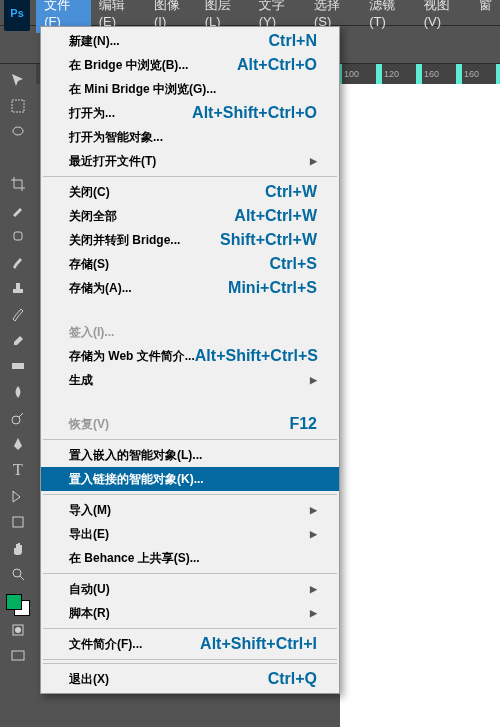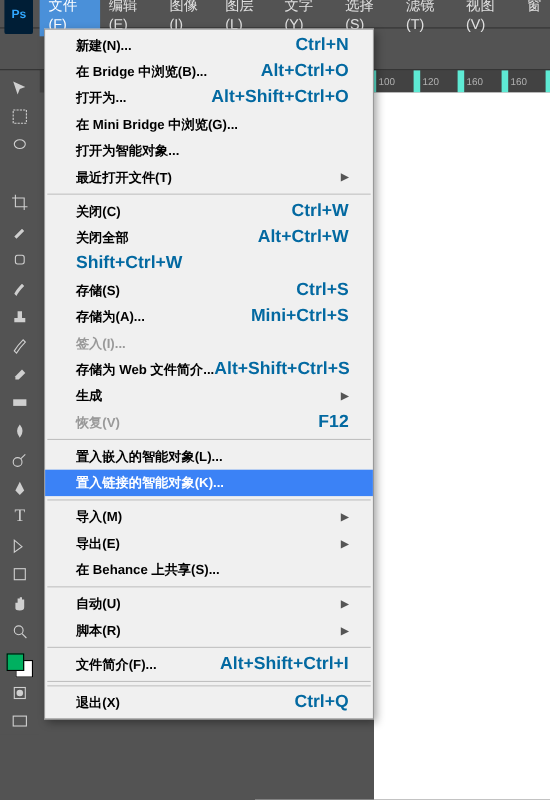--- a/index.html
+++ b/index.html
@@ -15,22 +15,22 @@
   .tool { width: 28px; height: 24px; display: flex; align-items: center; justify-content: center; color: #ccc; font-size: 15px; cursor: pointer; }
   .tool svg { width: 16px; height: 16px; fill: #cfcfcf; }
   .swatch { width: 24px; height: 22px; margin-top: 6px; position: relative; }
   .swatch .fg { width: 16px; height: 16px; background: #00b060; border: 1px solid #000; position: absolute; top: 0; left: 0; }
   .swatch .bg { width: 16px; height: 16px; background: #fff; border: 1px solid #000; position: absolute; bottom: 0; right: 0; }
   .ruler-h { position: absolute; top: 64px; left: 36px; right: 0; height: 20px; background: #424242; color: #b0b0b0; font-size: 9px; display: flex; z-index: 0; }
   .ruler-h span { flex: 0 0 40px; border-left: 6px solid #5eead4; padding-left: 2px; line-height: 20px; }
   .canvas { position: absolute; top: 84px; left: 340px; right: 0; bottom: 0; background: #fff; }
   .dropdown { position: absolute; top: 26px; left: 40px; width: 300px; background: #f0f0f0; border: 1px solid #999; box-shadow: 3px 3px 8px rgba(0,0,0,.4); z-index: 10; font-size: 12px; color: #000; padding: 2px 0; }
   .menu-item { display: flex; justify-content: space-between; align-items: flex-end; padding: 3px 22px 3px 28px; line-height: 18px; cursor: default; white-space: nowrap; font-weight: bold; }
-  .menu-item.highlight { background: #3b82f6; color: #fff; }
-  .menu-item.disabled { color: #999; }
+  .menu-item.highlight { background: #0369a1; color: #fff; }
+  .menu-item.disabled { color: #999; margin-top: 20px; }
   .menu-sep { height: 1px; background: #c0c0c0; margin: 3px 2px; }
   .menu-item .shortcut { color: #0369a1; font-size: 16px; }
   .menu-item .sub { font-size: 9px; color: #555; }
   .watermark { position: absolute; right: 10px; bottom: 8px; color: rgba(255,255,255,.35); font-size: 16px; font-style: italic; letter-spacing: 1px; z-index: 20; }
 </style>
 </head>
 <body>
 
 <div class="menubar">
   <div class="logo">Ps</div>
@@ -187,43 +187,44 @@
 <div class="dropdown" id="dropdown">
     <div class="menu-item">
       <span>新建(N)...</span>
       <span class="shortcut">Ctrl+N</span>
     </div>
     <div class="menu-item">
       <span>在 Bridge 中浏览(B)...</span>
       <span class="shortcut">Alt+Ctrl+O</span>
     </div>
     <div class="menu-item">
+      <span>在 Mini Bridge 中浏览(G)...</span>
+    </div>
+    <div class="menu-item">
       <span>打开为...</span>
       <span class="shortcut">Alt+Shift+Ctrl+O</span>
     </div>
     <div class="menu-item">
-      <span>在 Mini Bridge 中浏览(G)...</span>
-    </div>
-    <div class="menu-item">
       <span>打开为智能对象...</span>
     </div>
     <div class="menu-item">
       <span>最近打开文件(T)</span>
       <span class="sub">▶</span>
     </div>
     <div class="menu-sep"></div>
     <div class="menu-item">
       <span>关闭(C)</span>
       <span class="shortcut">Ctrl+W</span>
     </div>
     <div class="menu-item">
       <span>关闭全部</span>
       <span class="shortcut">Alt+Ctrl+W</span>
     </div>
     <div class="menu-item">
+      <span>关闭并转到 Bridge...</span>
       <span class="shortcut">Shift+Ctrl+W</span>
     </div>
     <div class="menu-item">
       <span>存储(S)</span>
       <span class="shortcut">Ctrl+S</span>
     </div>
     <div class="menu-item">
       <span>存储为(A)...</span>
       <span class="shortcut">Mini+Ctrl+S</span>
     </div>

